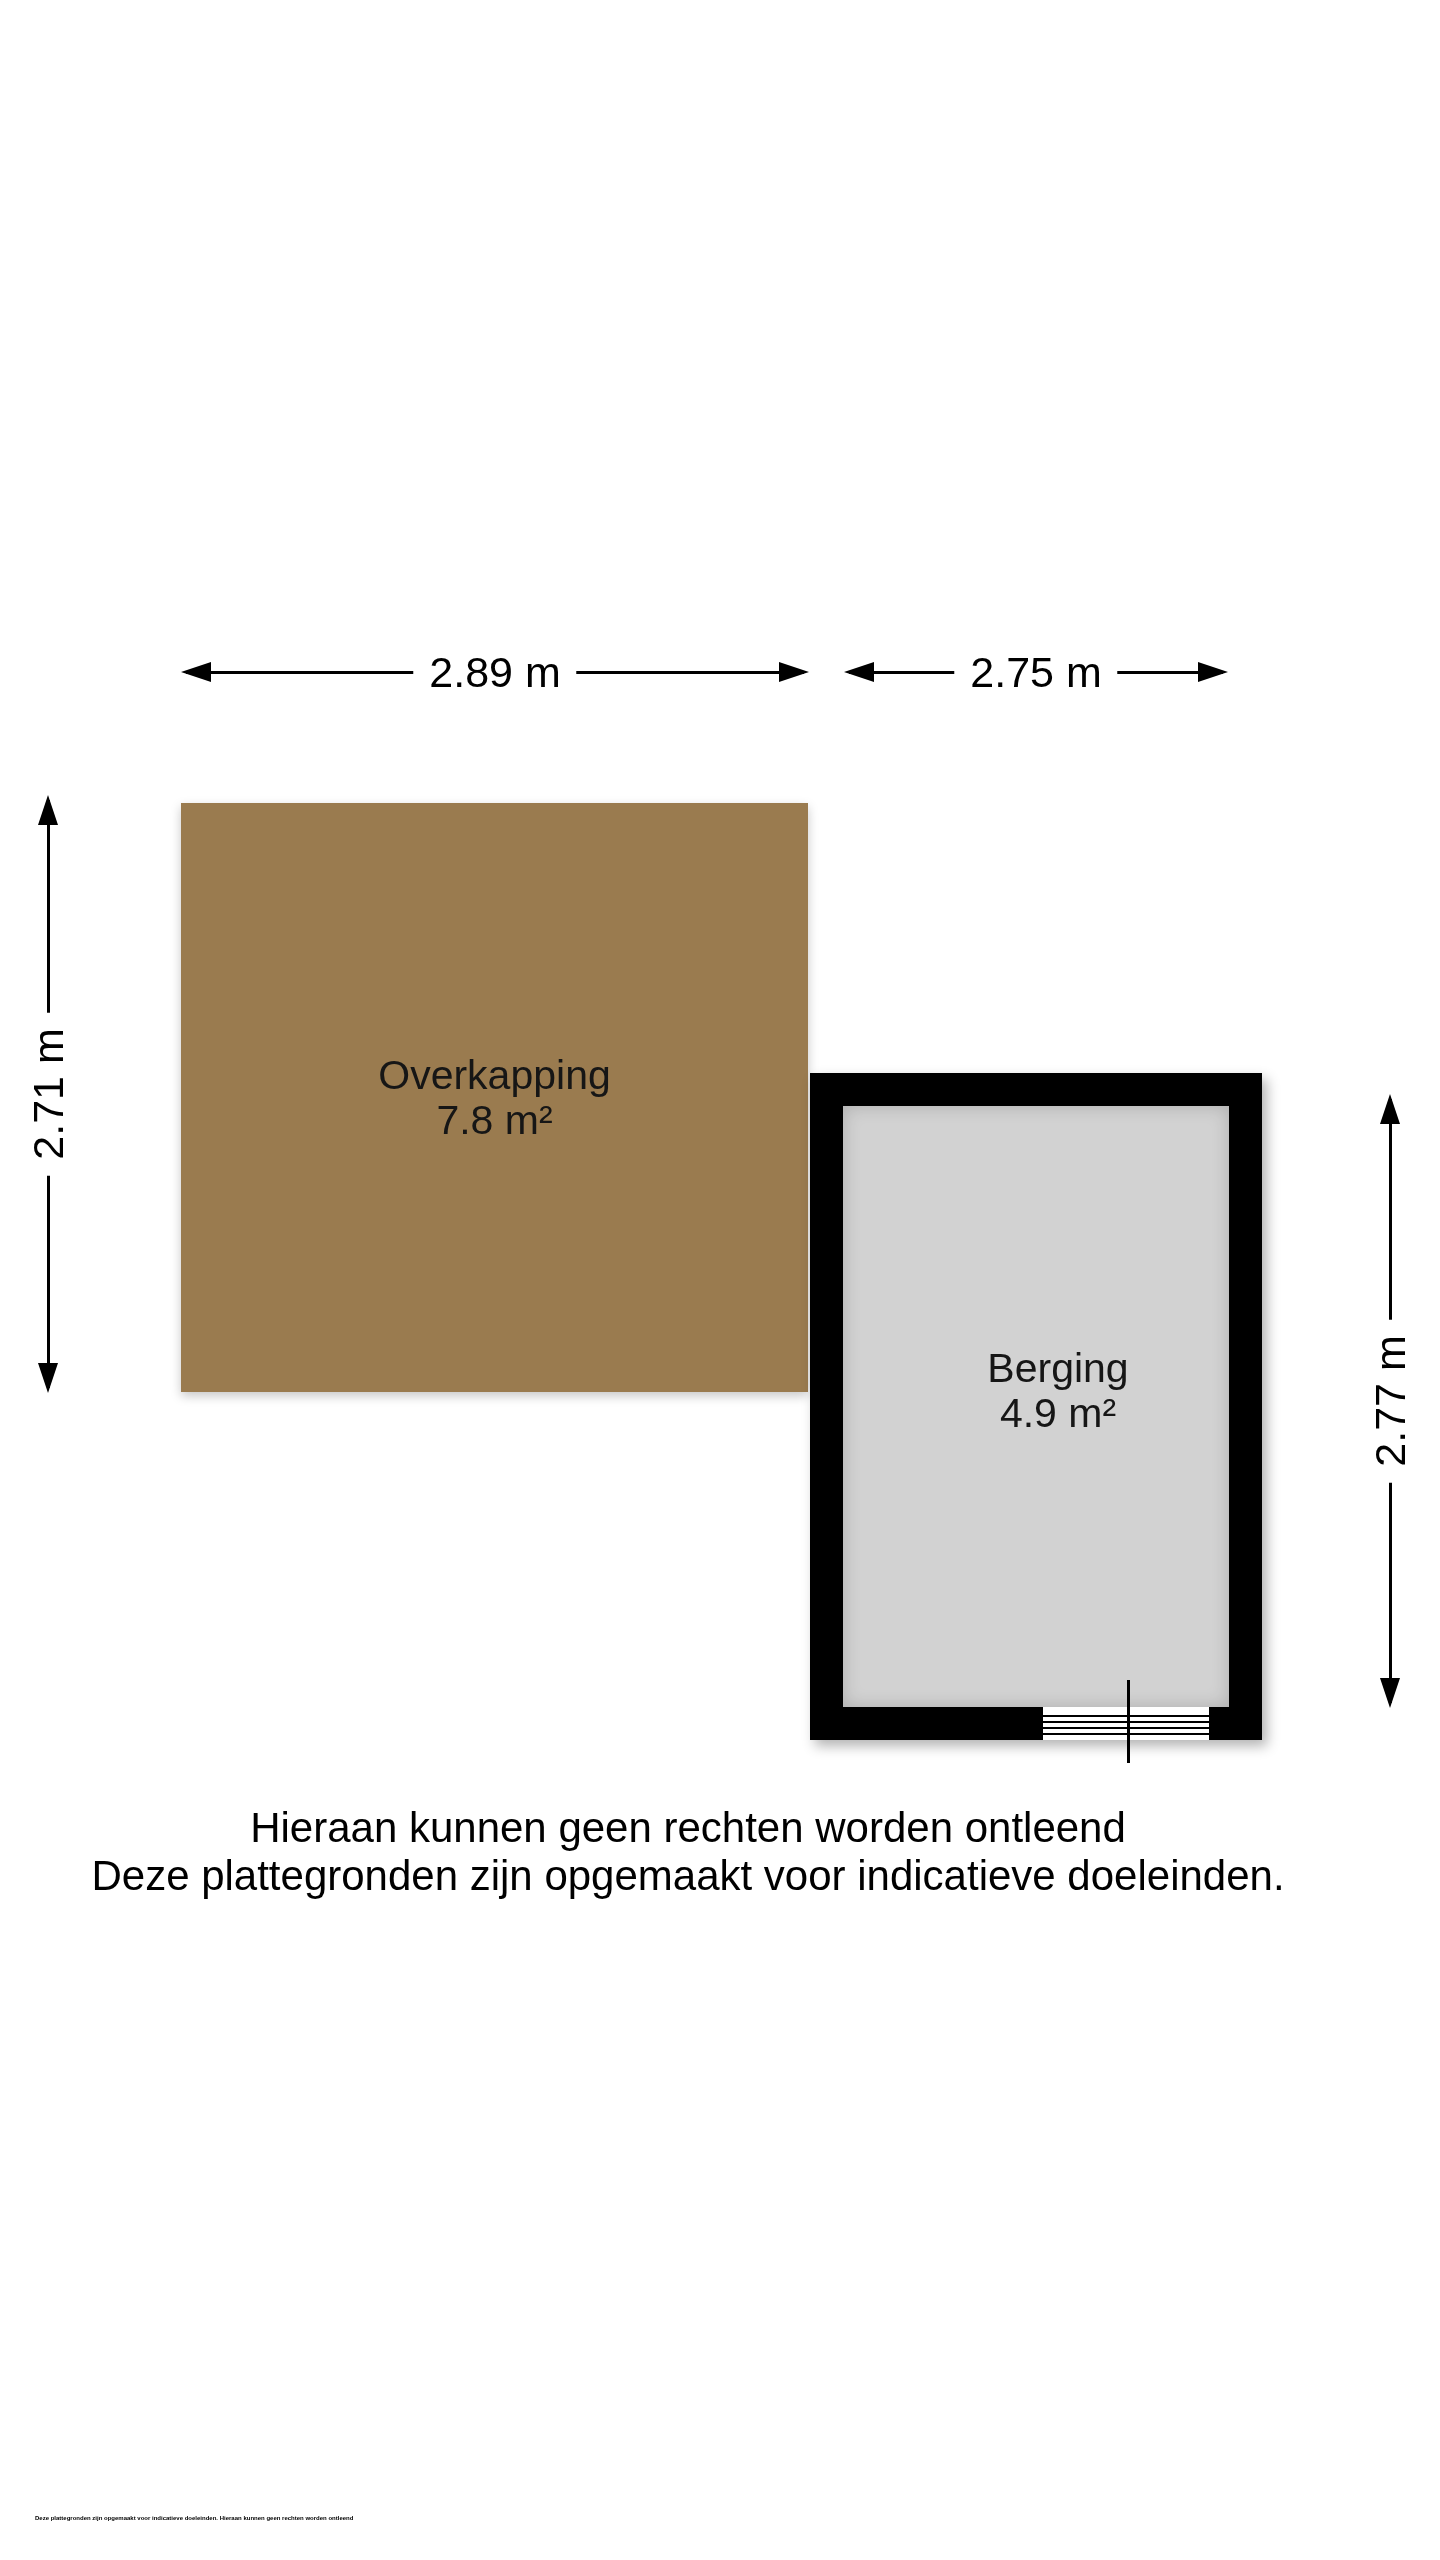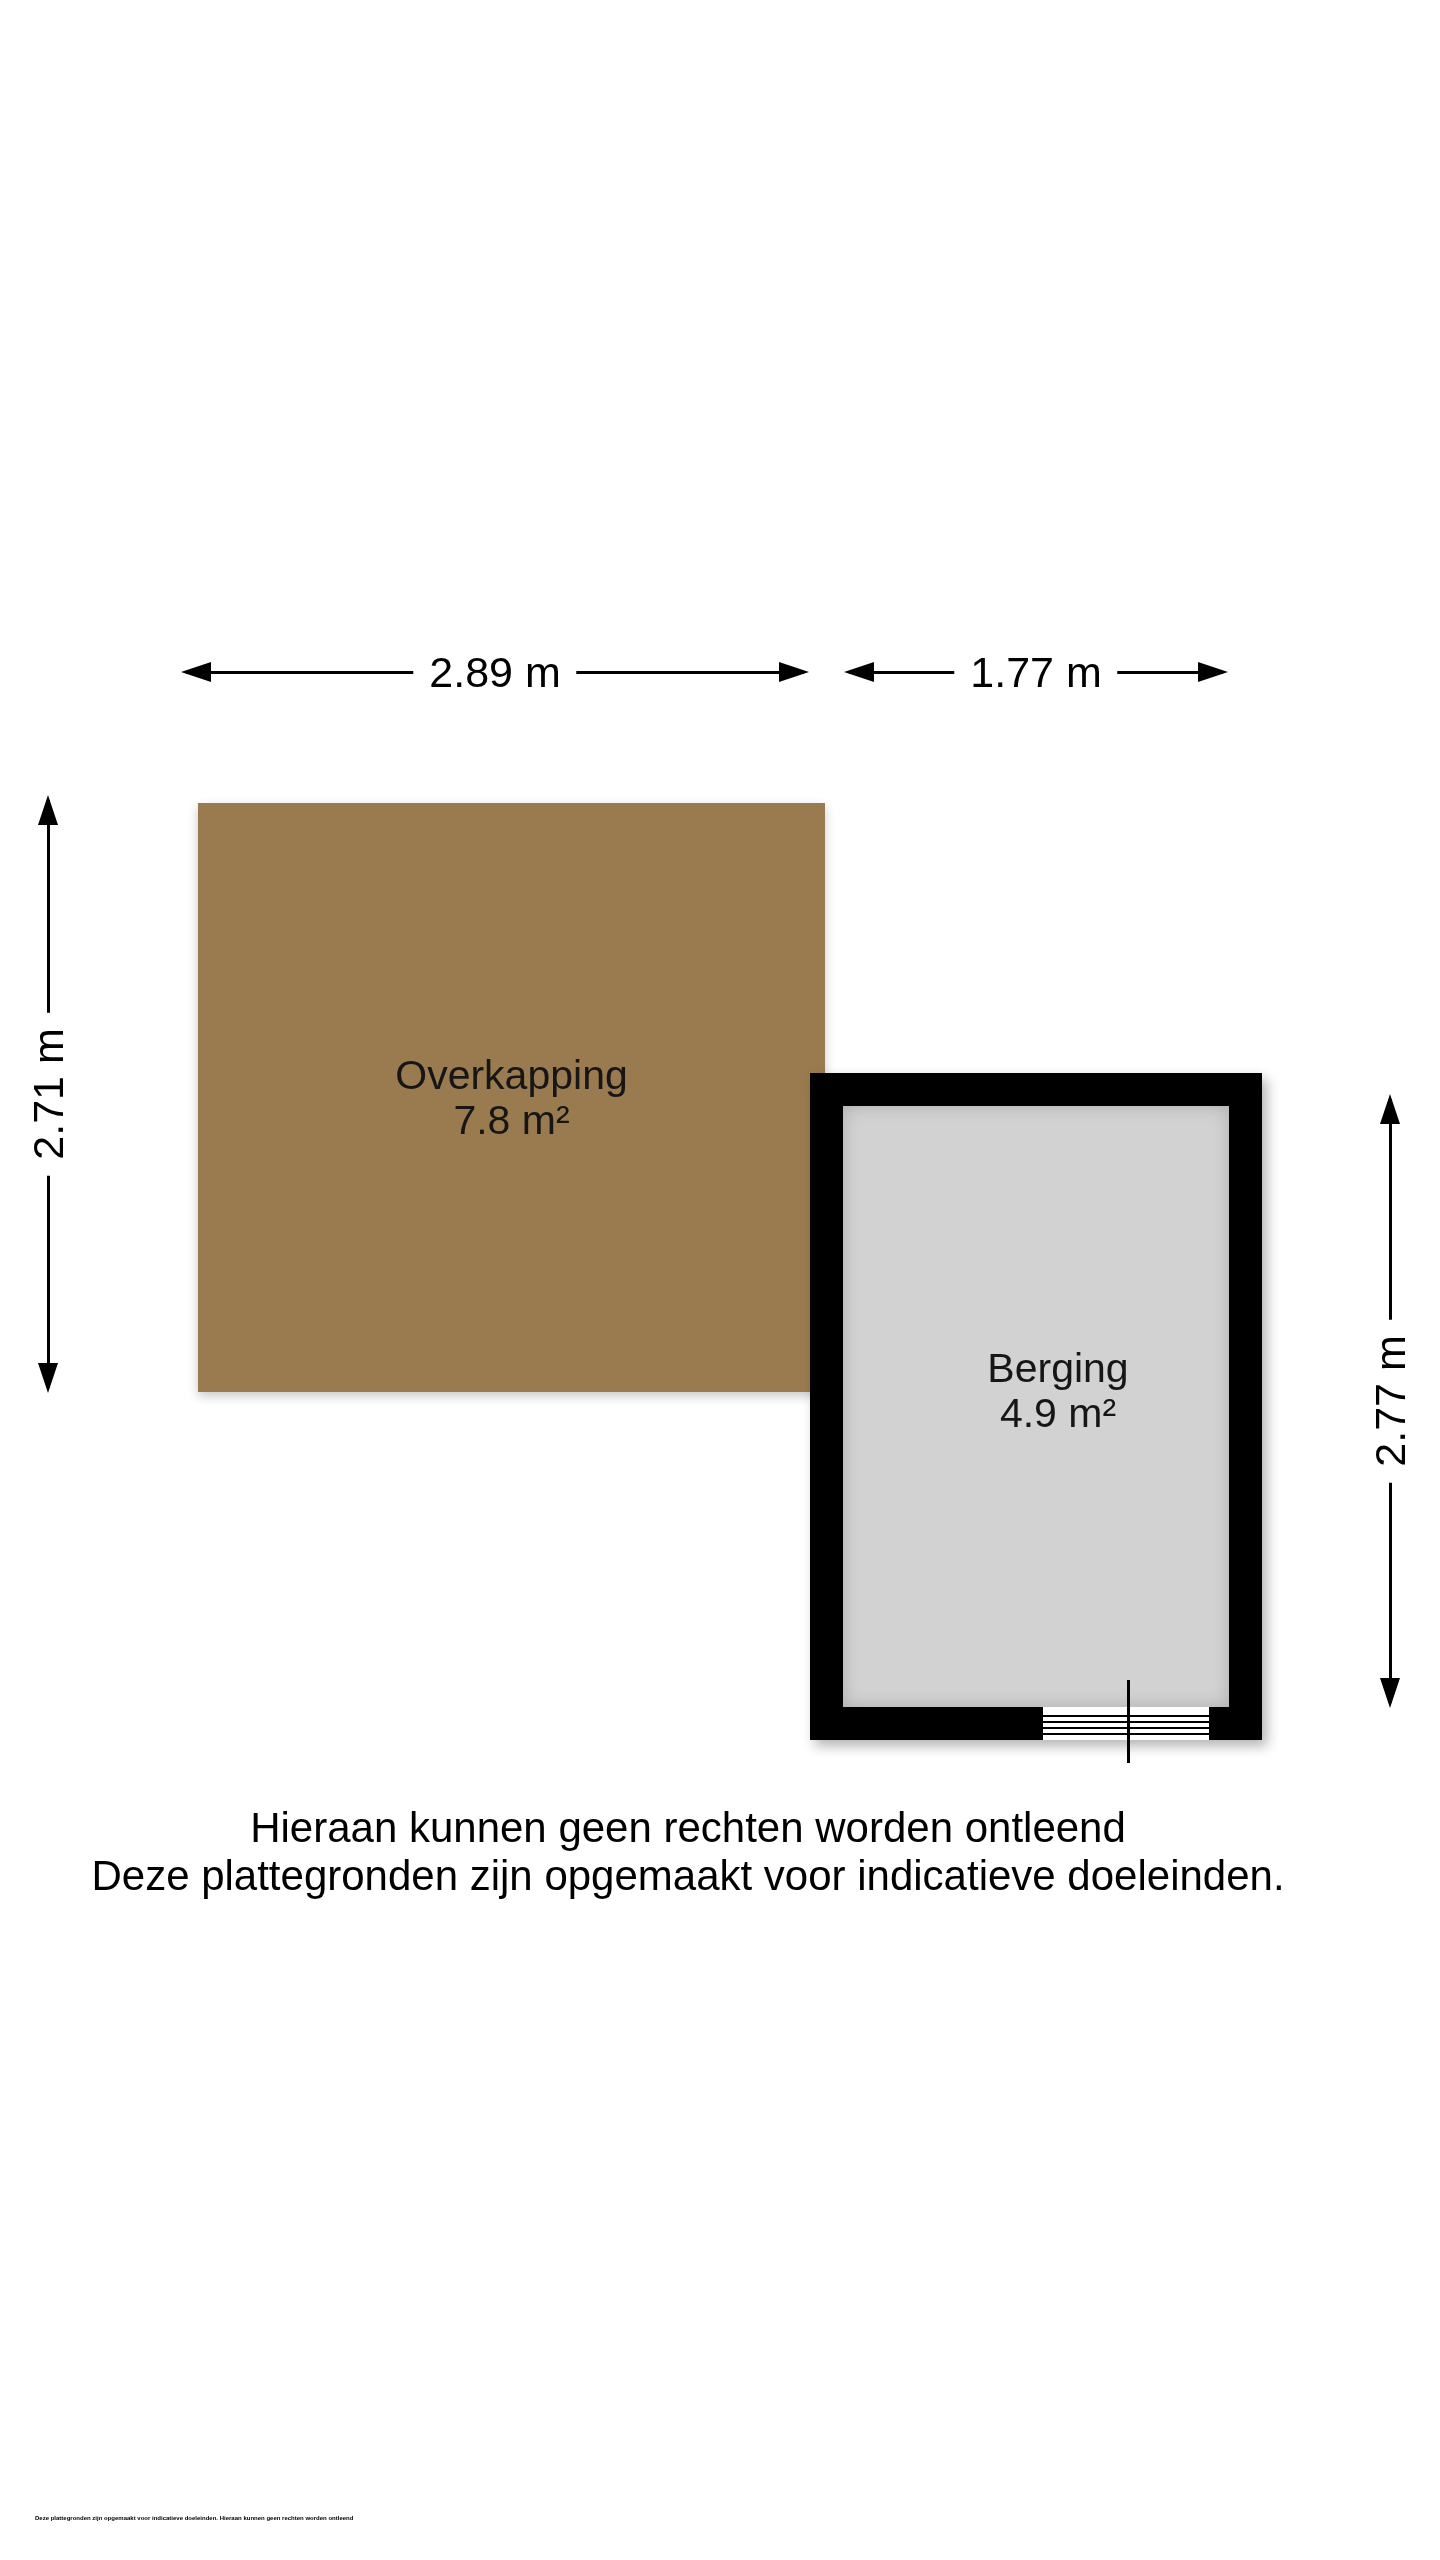--- a/index.html
+++ b/index.html
@@ -36,21 +36,21 @@
     padding:0 16px;
   }
   .dim-h .dim-label { left:50%; top:0; transform:translate(-50%,-50%); }
   .dim-v .dim-label { left:0; top:50%; transform:translate(-50%,-50%) rotate(-90deg); }
 
   
   .room-overkapping {
     position:absolute; left:181px; top:803px; width:627px; height:589px;
     background:var(--overkapping-fill,#9a7b4f);
     box-shadow:0 4px 10px rgba(0,0,0,0.22);
-    display:flex; align-items:center; justify-content:center;margin-left:17px;
+    display:flex; align-items:center; justify-content:center;
   }
   .room-label { text-align:center; font-size:41px; line-height:45px; color:#161616; }
 
   .berging-outer {
     position:absolute; left:810px; top:1073px; width:452px; height:667px;
     background:var(--wall,#000);
     box-shadow:5px 6px 12px rgba(0,0,0,0.30);
   }
   .berging-floor {
     position:absolute; left:33px; top:33px; right:33px; bottom:33px;
@@ -99,21 +99,21 @@
     <div class="line"></div>
     <div class="ah ah-start"></div>
     <div class="ah ah-end"></div>
     <div class="dim-label">2.89 m</div>
   </div>
 
   <div class="dim dim-h" style="left:845px; top:672px; width:382px;">
     <div class="line"></div>
     <div class="ah ah-start"></div>
     <div class="ah ah-end"></div>
-    <div class="dim-label">1.77 m</div>
+    <div class="dim-label">2.75 m</div>
   </div>
 
   <div class="dim dim-v" style="left:48px; top:796px; height:596px;">
     <div class="line"></div>
     <div class="ah ah-start"></div>
     <div class="ah ah-end"></div>
     <div class="dim-label">2.71 m</div>
   </div>
 
   <div class="dim dim-v" style="left:1390px; top:1095px; height:612px;">

